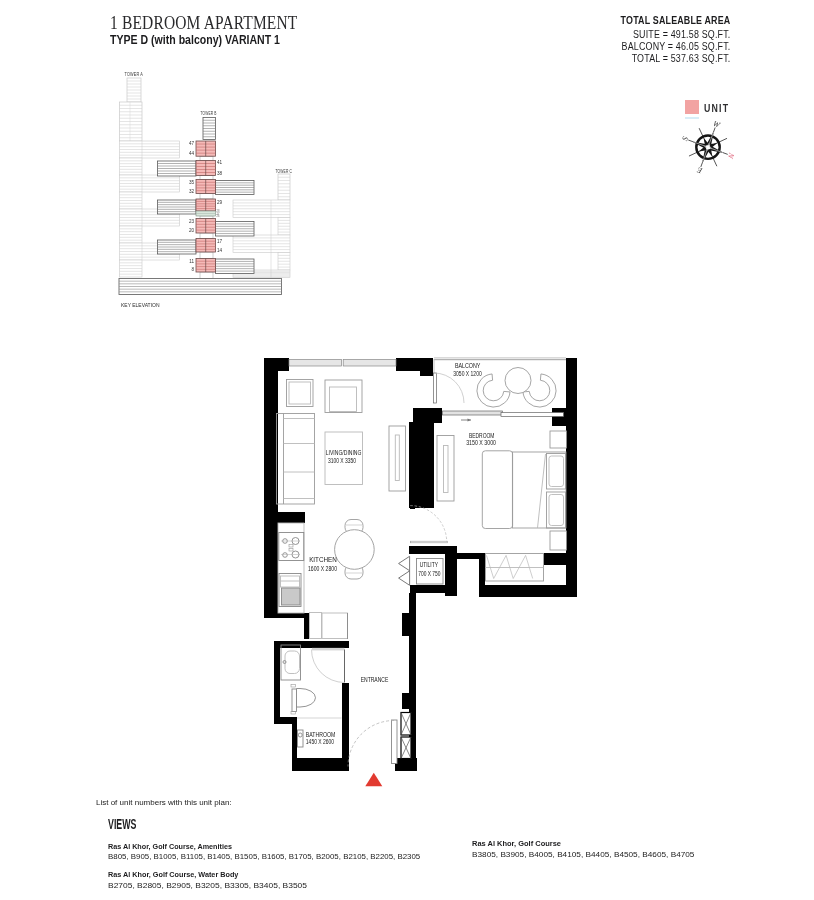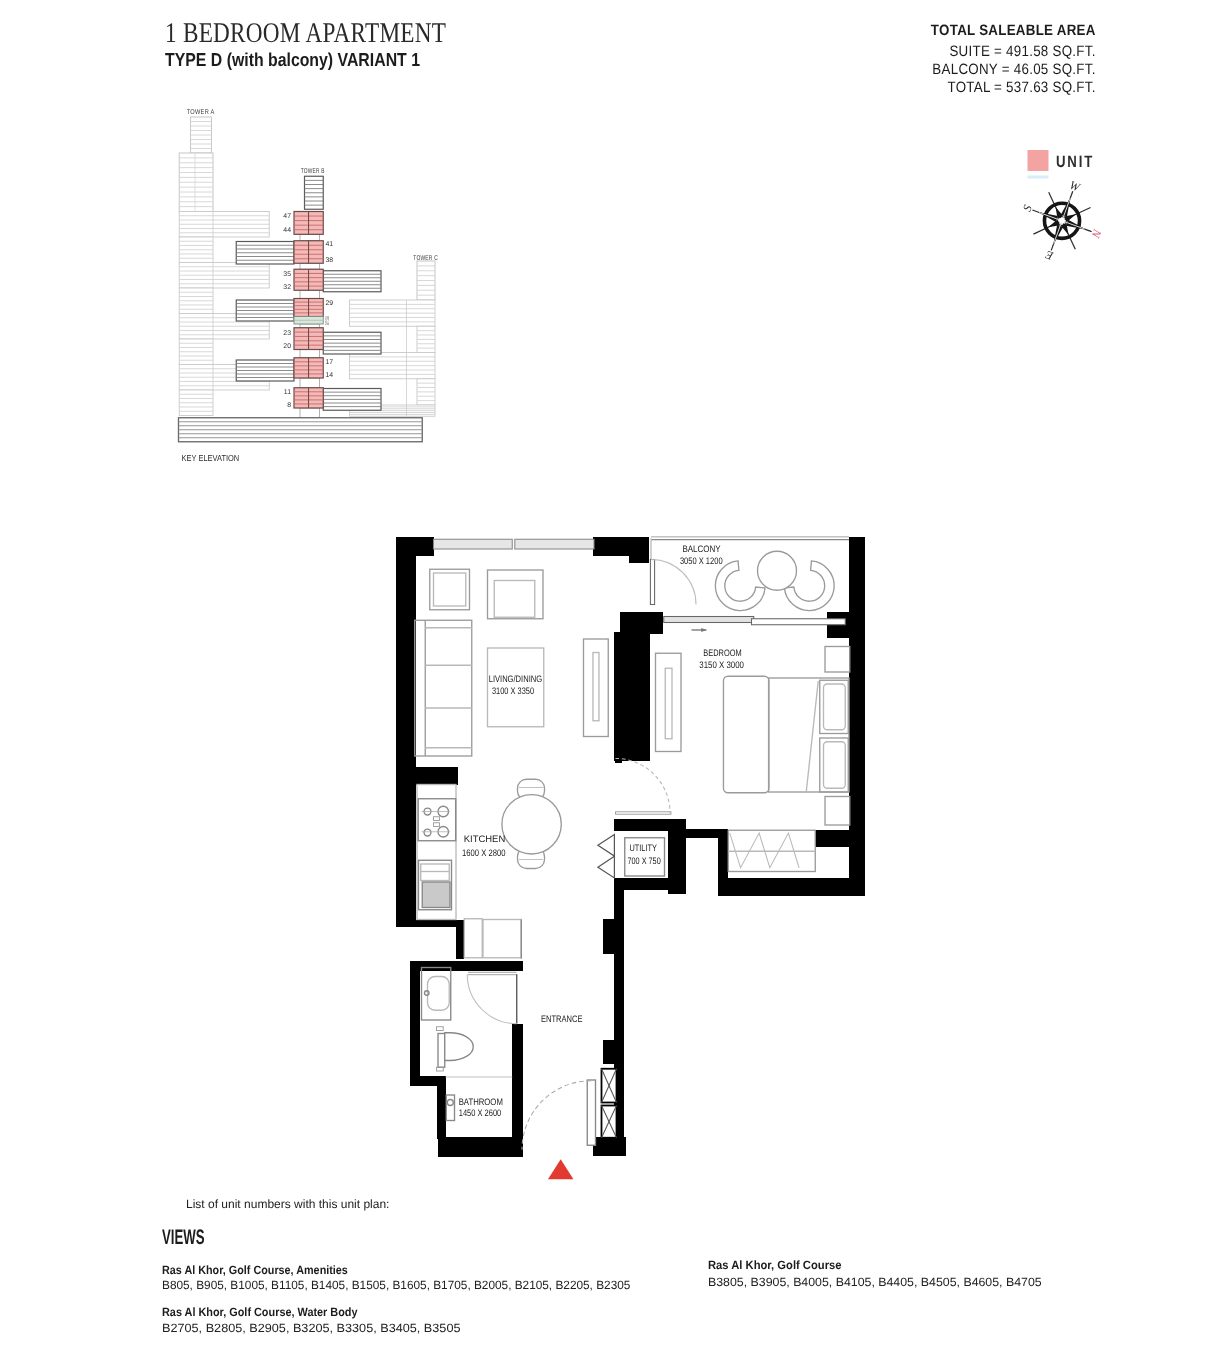--- a/index.html
+++ b/index.html
@@ -10,21 +10,21 @@
          color:#29292b;letter-spacing:0.2px;transform:scaleX(0.815);transform-origin:0 0;white-space:pre;}
   #subtitle{left:110px;top:32.5px;font-size:12.5px;font-weight:bold;color:#1c1c1e;
          transform:scaleX(0.845);transform-origin:0 0;white-space:pre;}
   #areas{right:84px;top:15px;text-align:right;color:#1c1c1e;transform:scaleX(0.89);transform-origin:100% 0;}
   #areas .b{font-weight:bold;font-size:10px;letter-spacing:0.2px;margin-bottom:2.5px;}
   #areas .l{font-size:10px;letter-spacing:0.2px;line-height:12.2px;}
   #unitsq{left:685px;top:100px;width:13.5px;height:13.5px;background:#f2a3a2;}
   #unitln{left:685px;top:117px;width:14px;height:2px;background:#d8edf7;}
   #unittx{left:704px;top:101.5px;font-size:11px;color:#2e2e30;letter-spacing:1.5px;font-weight:bold;
          transform:scaleX(0.8);transform-origin:0 0;}
-  #foot1{left:124px;top:797.5px;font-size:8px;color:#222;}
+  #foot1{left:96px;top:797.5px;font-size:8px;color:#222;}
   #views{left:108px;top:815.5px;font-size:14px;font-weight:bold;color:#1c1c1e;
          transform:scaleX(0.63);transform-origin:0 0;}
   .vh{font-weight:bold;font-size:8px;color:#1c1c1e;white-space:pre;transform-origin:0 0;}
   .vl{font-size:8px;color:#222;white-space:pre;transform-origin:0 0;}
   #c1a{left:108px;top:841.5px;transform:scaleX(0.90);}
   #c1b{left:108px;top:852px;transform:scaleX(0.985);}
   #c2a{left:108px;top:870px;transform:scaleX(0.906);}
   #c2b{left:108px;top:881px;transform:scaleX(1.055);}
   #c3a{left:472px;top:838.5px;transform:scaleX(0.934);}
   #c3b{left:472px;top:849.5px;transform:scaleX(1.029);}

